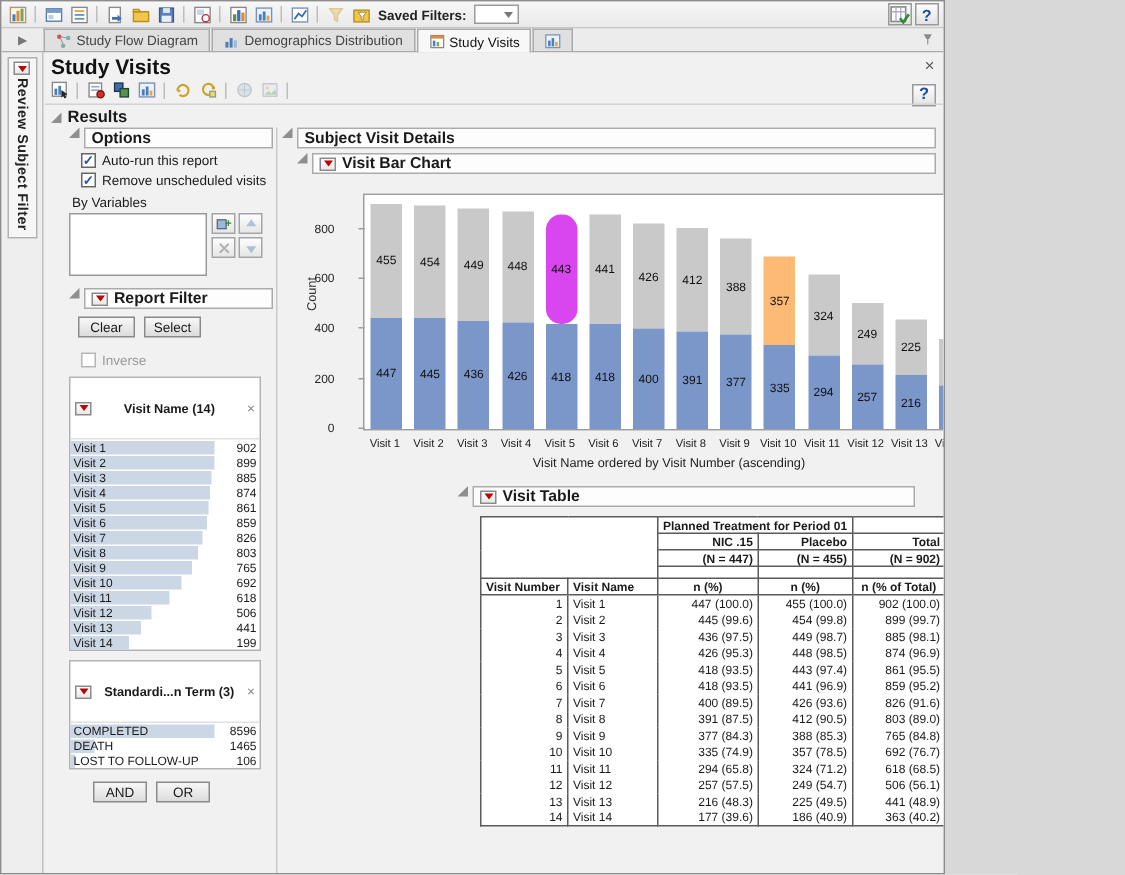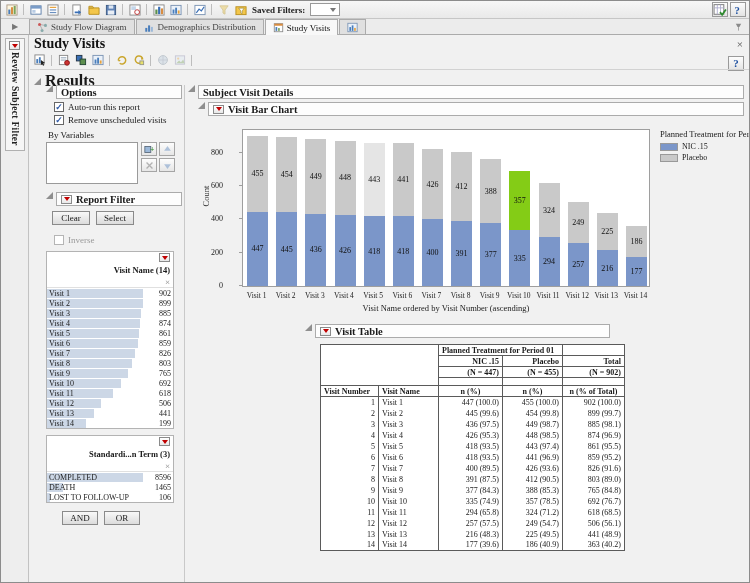--- a/index.html
+++ b/index.html
@@ -1,19 +1,19 @@
 <!DOCTYPE html>
 <html><head>
 <meta charset="utf-8">
 <style>
   * { margin:0; padding:0; box-sizing:border-box; }
   html,body { background:#d8d8d8; }
   #app {
-    position:relative; width:750px; height:583px; background:#f0f0f0;
-    font-family:Liberation Serif, serif; color:#1a1a1a;
+    position:relative; width:630px; height:583px; background:#f0f0f0;
+    font-family:Liberation Sans, sans-serif; color:#1a1a1a;
     border:1px solid #8c8c8c; overflow:hidden;
   }
   
   .top-toolbar{ position:absolute; left:0; top:0; width:100%; height:18px;
     background:linear-gradient(#f7f7f7,#e9e9e9); border-bottom:1px solid #c6c6c6;
     display:flex; align-items:center; padding:0 3px; gap:2px; }
   .ticon{ width:15px; height:14px; display:inline-flex; align-items:center; justify-content:center;
     border:1px solid transparent; border-radius:2px; }
   .ticon svg{ width:12px; height:12px; }
   .tsep{ width:1px; height:11px; background:#bdbdbd; margin:0 2px; }
@@ -49,21 +49,21 @@
     border-top:4px solid #c00000; }
   
   .main{ position:absolute; left:29px; top:34px; right:0; bottom:0; background:#f1f1f1; }
   .title-row{ position:absolute; left:0; top:0; right:0; height:17px; display:flex; align-items:center; }
   .page-title{ font-size:14px; font-weight:bold; margin-left:4px; color:#111; }
   .close-x{ margin-left:auto; margin-right:6px; font-size:11px; color:#555; line-height:10px; }
   .toolbar2{ position:absolute; left:2px; top:17px; right:0; height:16px; display:flex; align-items:center; gap:2px; }
   .hsep{ position:absolute; left:0; top:34px; right:0; height:1px; background:#d2d2d2; }
   .results-row{ position:absolute; left:4px; top:37px; display:flex; align-items:center; gap:4px; }
   .disc{ width:0; height:0; border-bottom:7px solid #8f8f8f; border-left:7px solid transparent; flex:none; }
-  .sec-label{ font-size:16px; font-weight:bold; }
+  .sec-label{ font-size:11px; font-weight:bold; }
   .vsep{ position:absolute; left:154px; top:50px; bottom:0; width:1px; background:#c9c9c9; }
   
   .obox-row{ display:flex; align-items:flex-start; gap:3px; }
   .obox{ background:#fdfdfd; border:1px solid #ababab; height:14px; display:flex; align-items:center;
     gap:4px; padding:0 4px; flex:1; }
   .obox .t{ font-size:10.5px; font-weight:bold; white-space:nowrap; }
   
   .left-col{ position:absolute; left:16px; top:50px; width:136px; }
   .chk-row{ display:flex; align-items:center; gap:4px; margin:3px 0 0 8px; }
   .chk{ width:10px; height:10px; border:1px solid #666; background:#fff; display:inline-flex;
@@ -74,21 +74,21 @@
   .byvar-label{ font-size:9px; margin:5px 0 2px 2px; }
   .byvar-wrap{ display:flex; gap:3px; }
   .byvar-box{ width:92px; height:42px; background:#fff; border:1px solid #9a9a9a; }
   .byvar-btns{ display:grid; grid-template-columns:16px 16px; grid-auto-rows:14px; gap:2px; }
   .mini-btn{ border:1px solid #a5a5a5; background:linear-gradient(#fdfdfd,#e6e6e6); font-size:9px;
     display:flex; align-items:center; justify-content:center; line-height:9px; }
   .btn{ border:1px solid #8a8a8a; background:linear-gradient(#f8f8f8,#dcdcdc); font-size:9px;
     padding:1px 0; text-align:center; }
   .btn-row{ display:flex; gap:6px; margin:5px 0 0 6px; }
   .filter-box{ border:1px solid #b3b3b3; background:#fff; margin-top:6px; width:128px; }
-  .fb-head{ display:flex; align-items:flex-end; gap:3px; padding:1px 3px; border-bottom:1px solid #e0e0e0;flex-direction:column; }
+  .fb-head{ display:flex; align-items:center; gap:3px; padding:15px 3px; border-bottom:1px solid #e0e0e0; }
   .fb-title{ font-size:8.5px; font-weight:bold; flex:1; text-align:center; white-space:nowrap; }
   .fb-x{ font-size:9px; color:#888; line-height:8px; }
   .f-item{ position:relative; height:10px; display:flex; align-items:center; }
   .f-bar{ position:absolute; left:0; top:0.5px; height:9px; background:#ccd7e6; }
   .f-label{ position:relative; font-size:8px; margin-left:2px; white-space:nowrap; }
   .f-count{ position:relative; font-size:8px; margin-left:auto; margin-right:2px; }
   
   .right-col{ position:absolute; left:158px; top:50px; right:2px; bottom:0; }
   .svd-row{ position:absolute; left:0; top:0; right:3px; }
   .vbc-row{ position:absolute; left:10px; top:17px; right:3px; }
@@ -615,21 +615,21 @@
             </div>
             <div class="bar" style="left: 91.5px;">
               <div class="seg" style="height: 74.5095px; background: rgb(201, 201, 201);">
                 <span>448</span>
               </div>
               <div class="seg" style="height: 70.8505px; background: rgb(123, 150, 201);">
                 <span>426</span>
               </div>
             </div>
             <div class="bar" style="left: 120.643px;">
-              <div class="seg" style="height: 73.6779px; background: #e5e5e5;">
+              <div class="seg" style="height: 73.6779px; background: #d946ef; border-radius: 10px;">
                 <span>443</span>
               </div>
               <div class="seg" style="height: 69.52px; background: rgb(123, 150, 201);">
                 <span>418</span>
               </div>
             </div>
             <div class="bar" style="left: 149.786px;">
               <div class="seg" style="height: 73.3453px; background: rgb(201, 201, 201);">
                 <span>441</span>
               </div>
@@ -655,21 +655,21 @@
             </div>
             <div class="bar" style="left: 237.214px;">
               <div class="seg" style="height: 64.5305px; background: rgb(201, 201, 201);">
                 <span>388</span>
               </div>
               <div class="seg" style="height: 62.7011px; background: rgb(123, 150, 201);">
                 <span>377</span>
               </div>
             </div>
             <div class="bar" style="left: 266.357px;">
-              <div class="seg" style="height: 59.3747px; background: #84cc16;">
+              <div class="seg" style="height: 59.3747px; background: #fdba74;">
                 <span>357</span>
               </div>
               <div class="seg" style="height: 55.7158px; background: rgb(123, 150, 201);">
                 <span>335</span>
               </div>
             </div>
             <div class="bar" style="left: 295.5px;">
               <div class="seg" style="height: 53.8863px; background: rgb(201, 201, 201);">
                 <span>324</span>
               </div>

